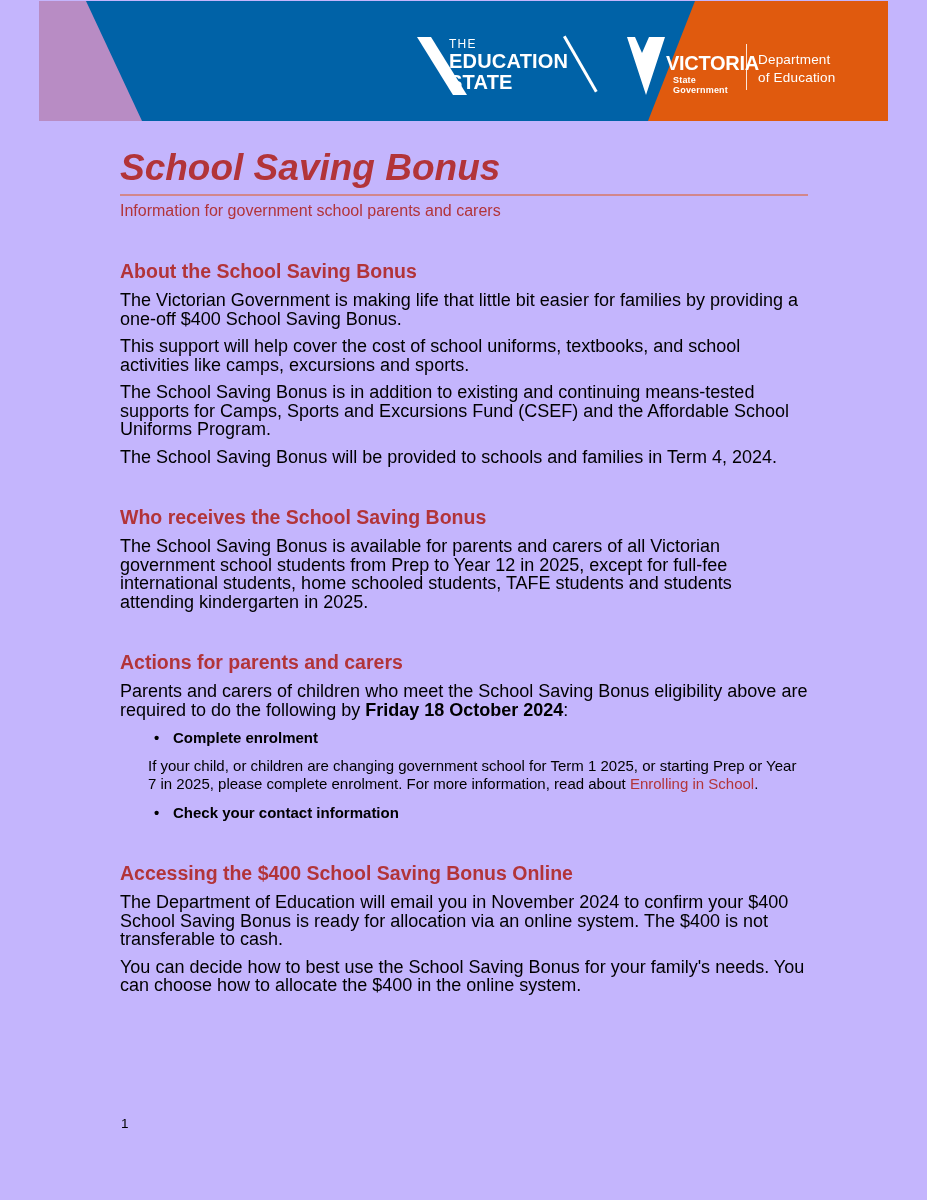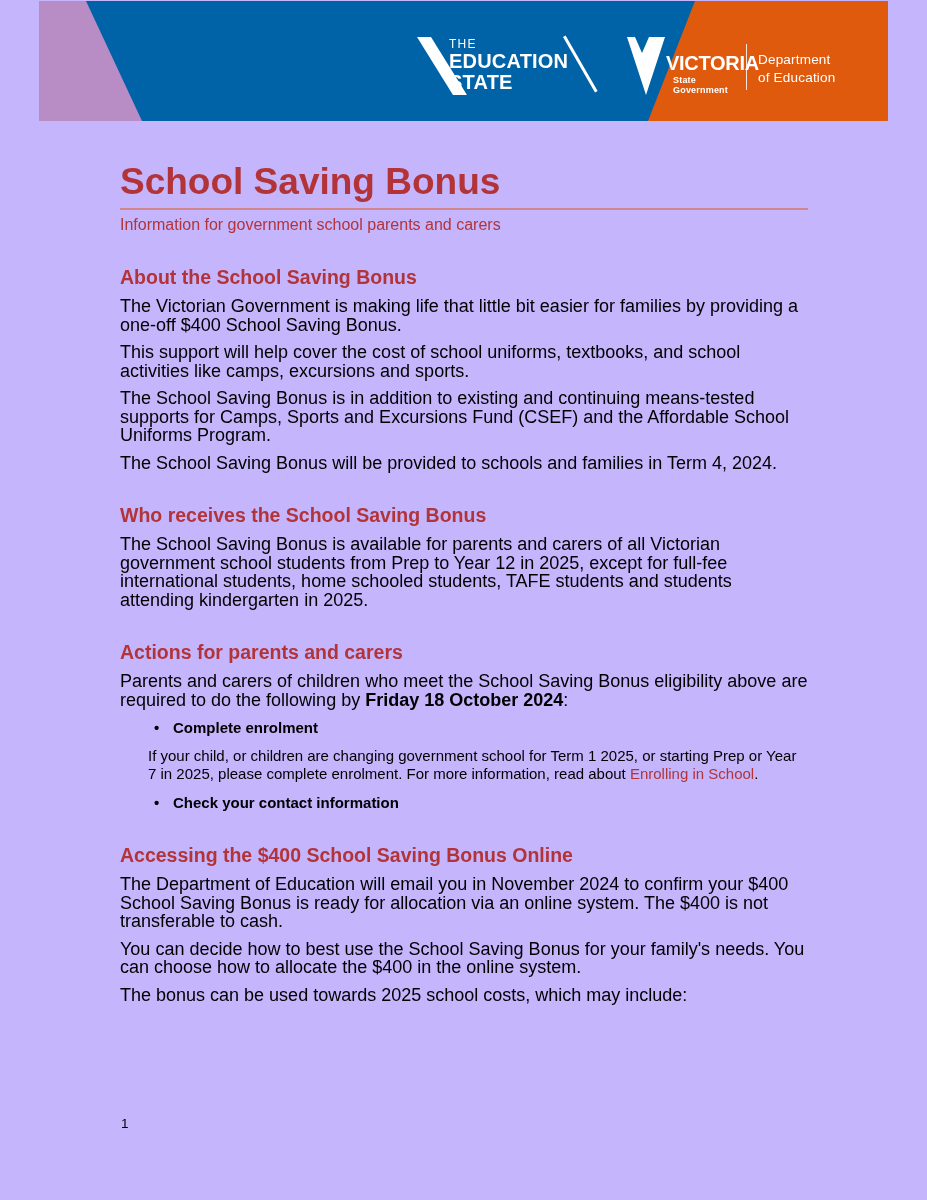--- a/index.html
+++ b/index.html
@@ -37,27 +37,27 @@
   .vic-sub{position:absolute;left:634px;top:74px;font-size:9px;line-height:10px;
           font-weight:700;letter-spacing:0.2px;}
   .vic-divider{position:absolute;left:707px;top:43px;width:1px;height:46px;
           background:rgba(255,255,255,0.85);}
   .dept{position:absolute;left:719px;top:50px;font-size:13.5px;line-height:17.5px;
           font-weight:400;letter-spacing:0.2px;}
   .dept span{display:block;}
 
   
   .content{position:absolute;left:120px;top:121px;width:690px;color:#000;}
-  .doc-title{margin-top:40px;font-size:37px;line-height:41px;font-weight:700;color:var(--red);}
+  .doc-title{margin-top:26px;font-size:37px;line-height:41px;font-weight:700;color:var(--red);font-style:italic;}
   .title-rule{margin-top:6px;width:688px;border:none;border-top:2px solid var(--rule-pink);}
   .doc-subtitle{margin-top:5px;font-size:16px;line-height:19px;font-weight:400;color:var(--red);}
 
   .section-heading{margin-top:32px;font-size:19.5px;line-height:22px;font-weight:700;color:var(--red);}
   .body-p{margin-top:9px;font-size:18px;line-height:18.5px;color:#000;}
-  .sp{margin-top:32px;}   
+  .sp{margin-top:40px;}   
 
   .bullet-item{position:relative;margin-top:10px;padding-left:53px;
           font-size:15px;line-height:18.5px;font-weight:700;}
   .bullet-item::before{content:"\2022";position:absolute;left:34px;top:0;font-weight:700;}
   .bullet-body{margin-top:9px;margin-left:28px;width:658px;font-size:15px;line-height:18.5px;}
 
   .doc-link{color:var(--red);cursor:pointer;}
 
   .page-number{position:absolute;left:121px;top:1116px;font-size:13.5px;line-height:16px;color:#000;}
 </style>
@@ -114,18 +114,17 @@
     <p class="body-p"><span>Parents and carers of children who meet the School Saving Bonus eligibility above are required to do the following by </span><strong>Friday 18 October 2024</strong><span>:</span></p>
 
     <div class="bullet-item"><span>Complete enrolment</span></div>
     <p class="bullet-body"><span>If your child, or children are changing government school for Term 1 2025, or starting Prep or Year 7 in 2025, please complete enrolment. For more information, read about </span><a class="doc-link">Enrolling in School</a><span>.</span></p>
 
     <div class="bullet-item"><span>Check your contact information</span></div>
 
     <h2 class="section-heading sp">Accessing the $400 School Saving Bonus Online</h2>
     <p class="body-p">The Department of Education will email you in November 2024 to confirm your $400 School Saving Bonus is ready for allocation via an online system. The $400 is not transferable to cash.</p>
     <p class="body-p">You can decide how to best use the School Saving Bonus for your family's needs. You can choose how to allocate the $400 in the online system.</p>
-    <p class="body-p">The bonus can be used towards 2025 school costs, which may include:</p>
 
   </main>
 
   <div class="page-number">1</div>
 </div>
 
 </body></html>

